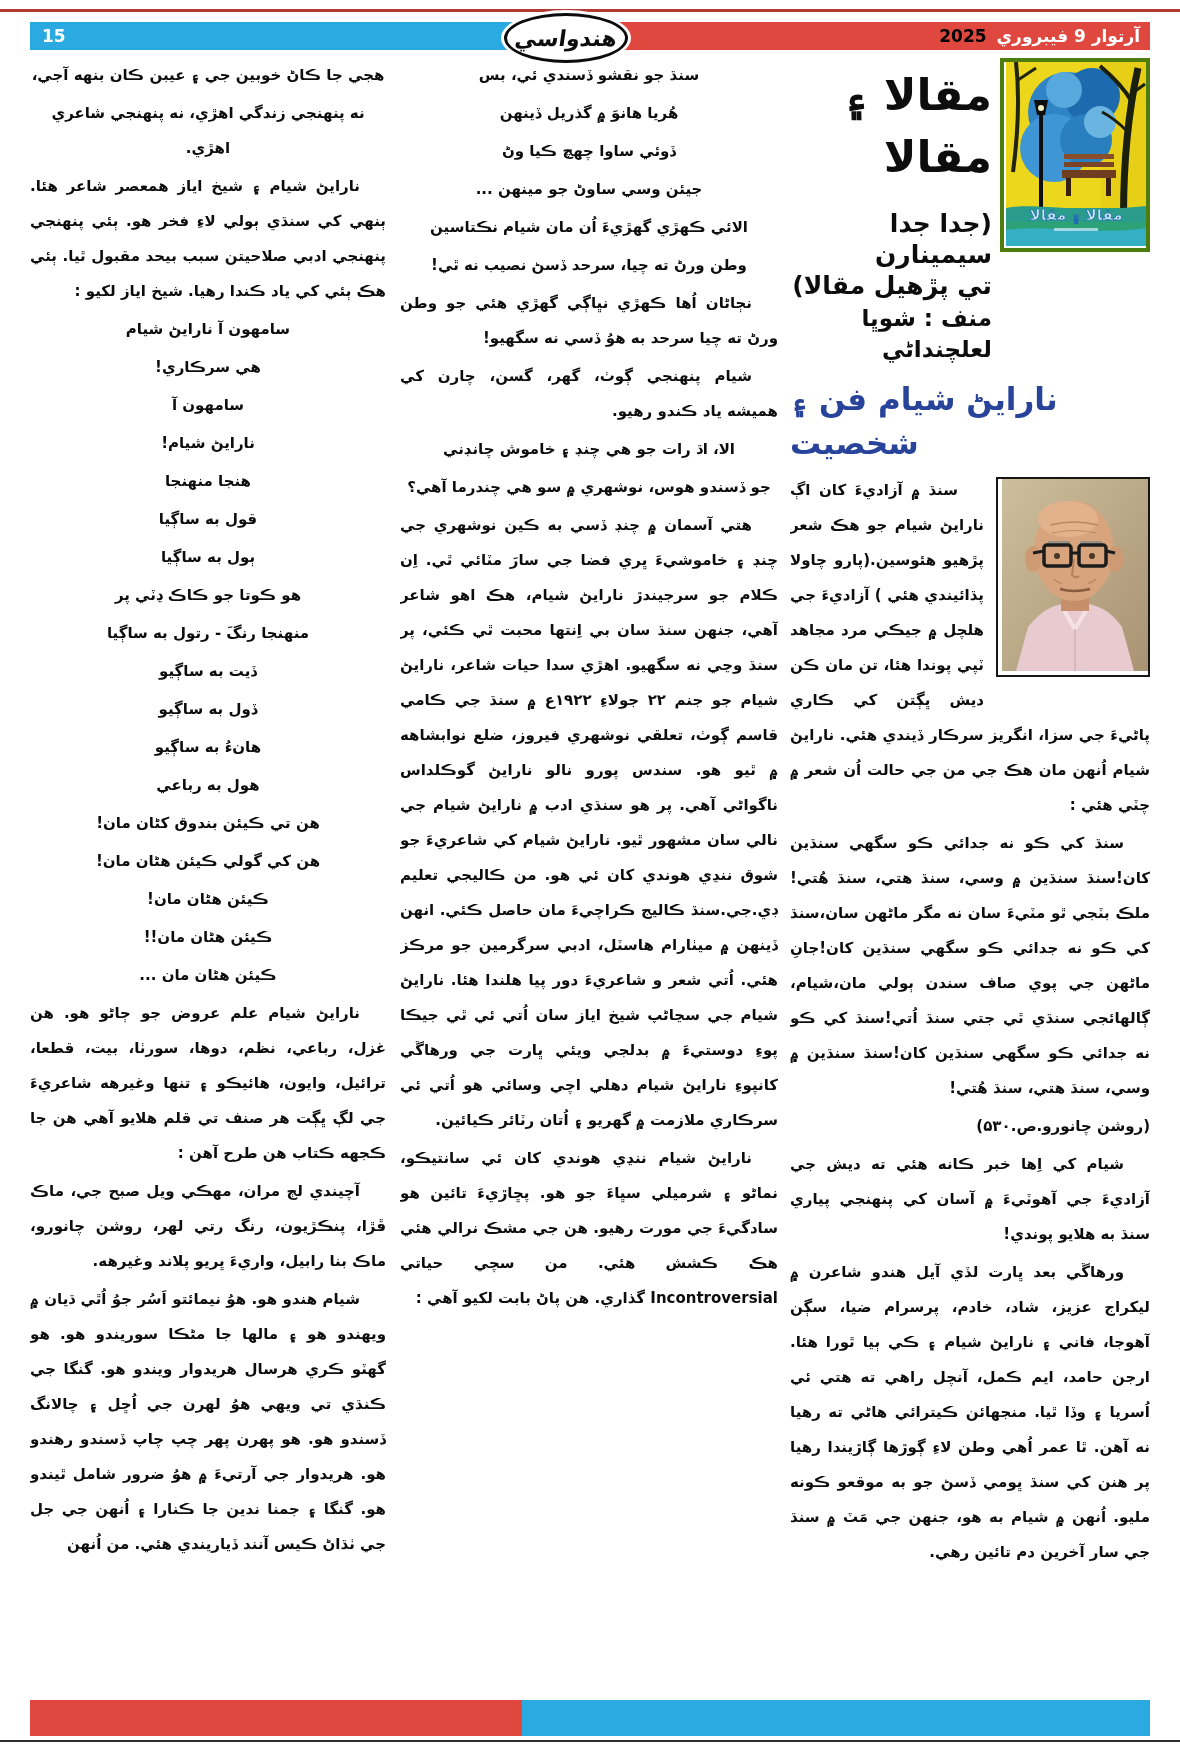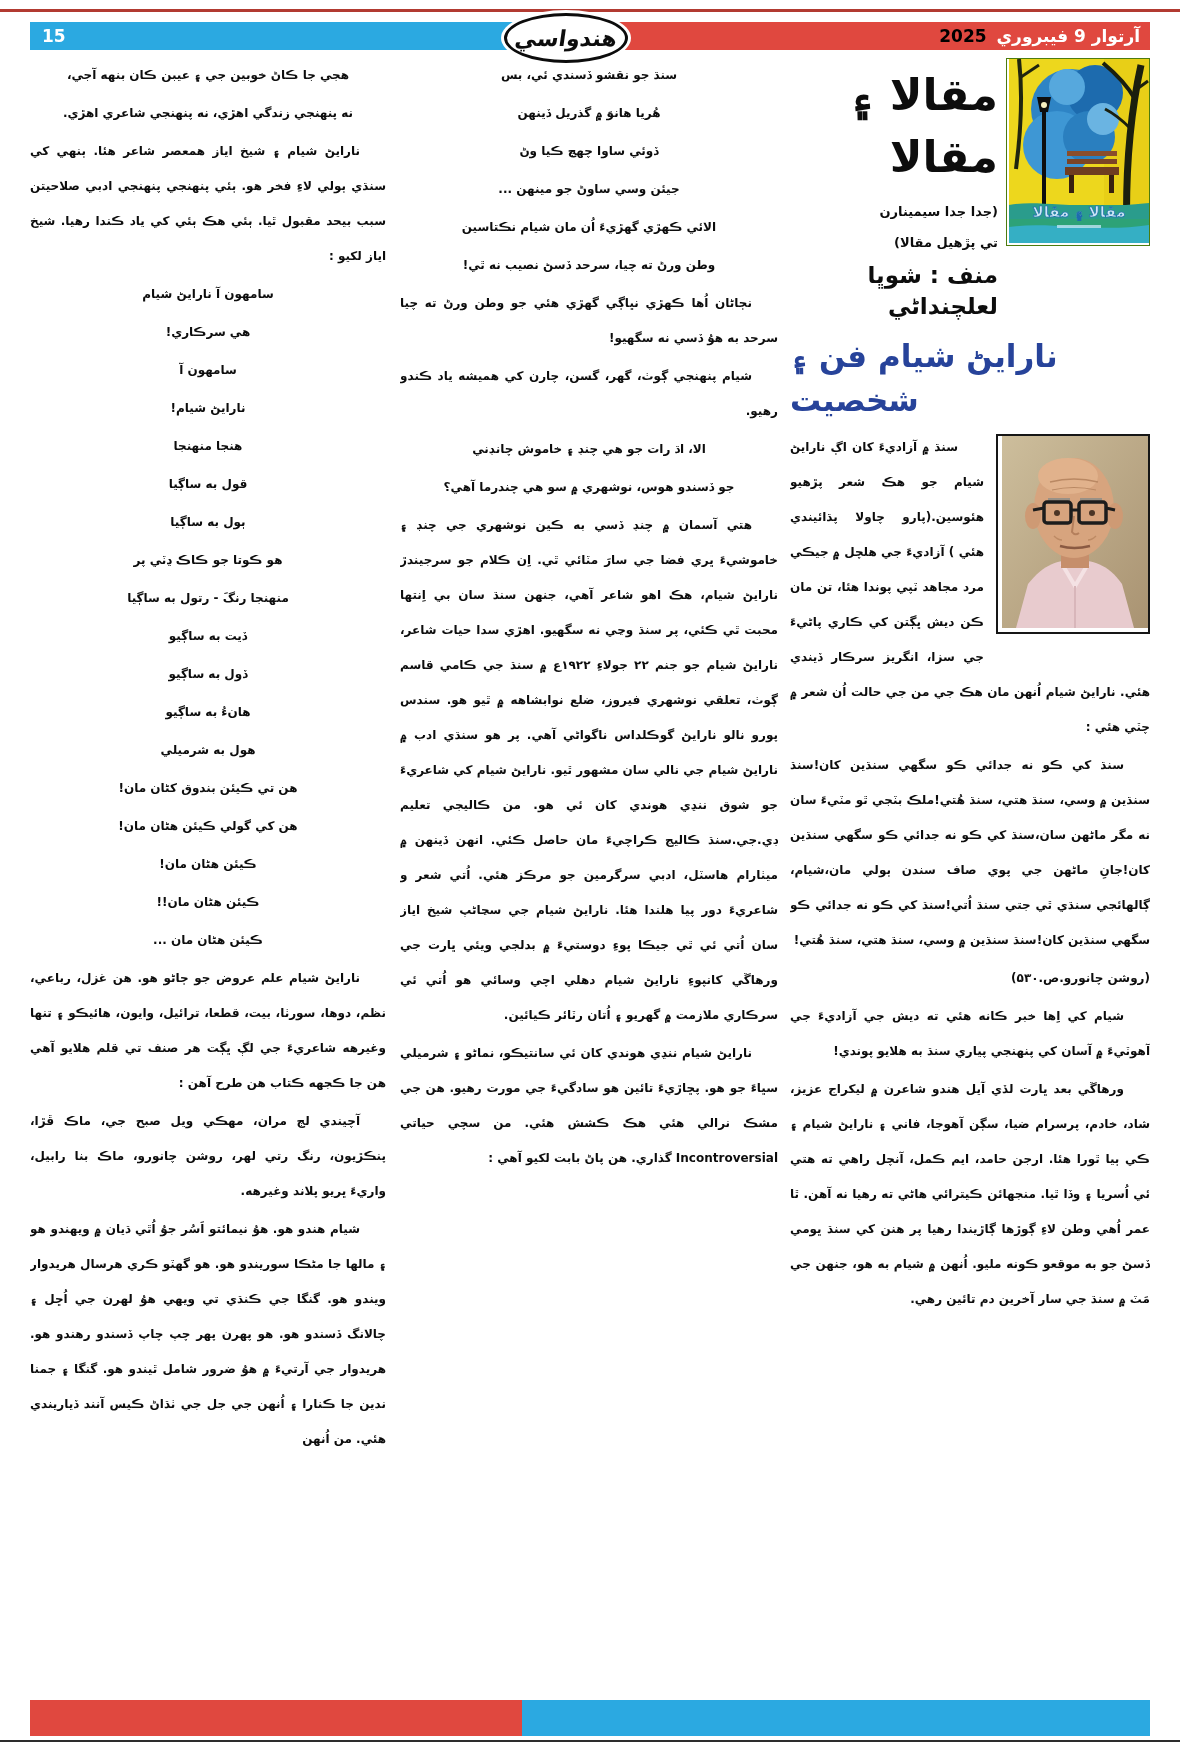--- a/index.html
+++ b/index.html
@@ -15,32 +15,32 @@
   .date .year{color:#000000;padding-right:4px;}
   .logo-oval{position:absolute;left:50%;top:-9px;transform:translateX(-50%);
              width:118px;height:44px;background:#fff;border:3px solid #0c0c0c;border-radius:50%;
              box-shadow:0 0 0 3px #ffffff;display:flex;align-items:center;justify-content:center;}
   .logo-oval span{font-weight:bold;font-size:22px;transform:skewX(-8deg);}
   
   .col{position:absolute;top:58px;height:1636px;overflow:hidden;direction:rtl;font-weight:bold;}
   .col-right{left:790px;width:360px;}
   .col-mid{left:400px;width:378px;}
   .col-left{left:30px;width:356px;}
-  .para{margin:0 0 3px 0;font-size:12px;line-height:35px;}
+  .para{margin:0 0 3px 0;font-size:15px;line-height:35px;}
   .prose{text-align:justify;text-indent:26px;}
   .verse{text-align:center;text-indent:0;}
   .cite{text-align:right;text-indent:0;}
   
   .article-head{display:flex;gap:8px;align-items:flex-start;}
   figure{margin:0;padding:0;}
-  .book-cover{flex:0 0 auto;width:142px;height:186px;border:1px solid #4d7c0f;}
+  .book-cover{flex:0 0 auto;width:142px;height:186px;border:4px solid #4d7c0f;}
   .book-cover svg{display:block;}
   .title-block{flex:1;padding-top:6px;}
   .book-title{font-size:44px;line-height:62px;font-weight:bold;}
-  .subtitle{font-size:13px;line-height:31px;margin-top:8px;font-weight:bold;}
+  .subtitle{font-size:25px;line-height:31px;margin-top:20px;font-weight:bold;}
   .author{font-size:23px;line-height:31px;margin-top:2px;font-weight:bold;}
   .section-heading{font-size:31px;line-height:44px;color:#27439A;margin:12px 0 8px 0;font-weight:bold;text-align:left;}
   .portrait{float:right;width:150px;height:196px;border:2px solid #161616;margin:4px 0 8px 12px;}
   .portrait svg{display:block;}
   
   .foot-red{position:absolute;left:30px;top:1700px;width:492px;height:36px;background:#E0483F;}
   .foot-blue{position:absolute;left:522px;top:1700px;width:628px;height:36px;background:#2BA9E1;}
   .bottom-rule{position:absolute;left:0;top:1740px;width:1180px;height:2px;background:#2d2d2d;}
 </style>
 </head>
@@ -196,21 +196,21 @@
         <p class="para verse">سامهون آ</p>
         <p class="para verse">نارايڻ شيام!</p>
         <p class="para verse">هنجا منهنجا</p>
         <p class="para verse">قول به ساڳيا</p>
         <p class="para verse">ٻول به ساڳيا</p>
         <p class="para verse">هو ڪوتا جو ڪاڪ ڍٽي پر</p>
         <p class="para verse">منهنجا رنگَ - رتول به ساڳيا</p>
         <p class="para verse">ڏيت به ساڳيو</p>
         <p class="para verse">ڏول به ساڳيو</p>
         <p class="para verse">هانءُ به ساڳيو</p>
-        <p class="para verse">هول به شرميلي</p>
+        <p class="para verse">هول به رباعي</p>
         <p class="para verse">هن تي ڪيئن بندوق کڻان مان!</p>
         <p class="para verse">هن کي گولي ڪيئن هڻان مان!</p>
         <p class="para verse">ڪيئن هڻان مان!</p>
         <p class="para verse">ڪيئن هڻان مان!!</p>
         <p class="para verse">ڪيئن هڻان مان ...</p>
         <p class="para prose">نارايڻ شيام علم عروض جو ڄاڻو هو. هن غزل، رباعي، نظم، دوها، سورٺا، بيت، قطعا، ترائيل، وايون، هائيڪو ۽ تنها وغيرهه شاعريءَ جي لڳ ڀڳت هر صنف تي قلم هلايو آهي هن جا ڪجهه ڪتاب هن طرح آهن :</p>
         <p class="para prose">آچيندي لڄ مران، مهڪي ويل صبح جي، ماڪ ڦڙا، پنڪڙيون، رنگ رتي لهر، روشن چانورو، ماڪ بنا رابيل، واريءَ ڀريو پلاند وغيرهه.</p>
         <p class="para prose">شيام هندو هو. هوُ نيمائتو اَسُر جوُ اُٿي ڌيان ۾ ويهندو هو ۽ مالها جا مڻڪا سوريندو هو. هو گهٽو ڪري هرسال هريدوار ويندو هو. گنگا جي ڪنڌي تي ويهي هوُ لهرن جي اُڇل ۽ چالانگ ڏسندو هو. هو پهرن پهر چپ چاپ ڏسندو رهندو هو. هريدوار جي آرتيءَ ۾ هوُ ضرور شامل ٿيندو هو. گنگا ۽ جمنا ندين جا ڪنارا ۽ اُنهن جي جل جي ٺڌاڻ ڪيس آنند ڏياريندي هئي. من اُنهن</p>
       </div>
   </section>

